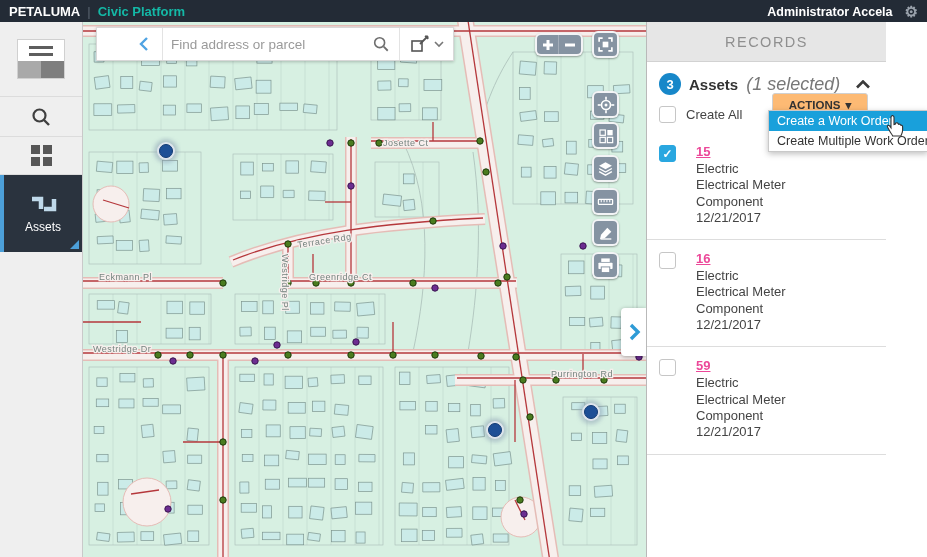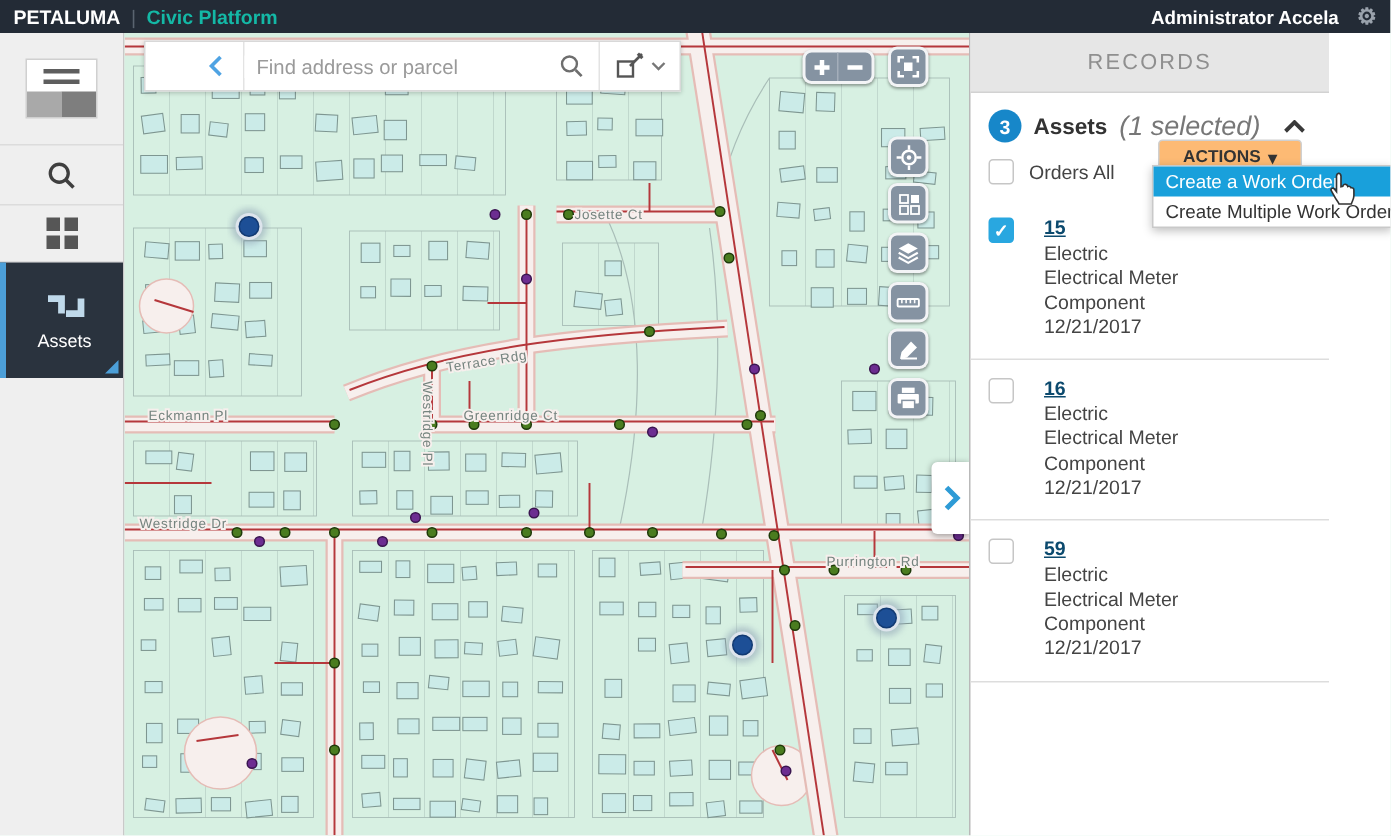--- a/index.html
+++ b/index.html
@@ -88,21 +88,21 @@
   .sel-note { font-style:italic; color:#777; font-size:18px; }
   .chev-up { margin-left:auto; cursor:pointer; display:flex; }
   .selall-row { display:flex; align-items:center; gap:10px; padding:6px 12px 10px; }
   .cb { width:17px; height:17px; border:1px solid #C6C6C6; border-radius:3px;
     background:#fff; display:flex; align-items:center; justify-content:center;
     cursor:pointer; flex:0 0 auto; }
   .cb.checked { background:#29A7E0; border-color:#29A7E0; }
   .cb .tick { color:#fff; font-size:12px; font-weight:bold; line-height:1; }
   .rec-row { display:flex; gap:20px; padding:11px 12px 13px; border-bottom:1px solid #DDD; }
   .rec-cb { margin-top:1px; }
-  .rec-id { color:#0c4a6e; font-weight:bold; text-decoration:underline;
+  .rec-id { color:#ec4899; font-weight:bold; text-decoration:underline;
     font-size:13px; cursor:pointer; display:inline-block; margin-bottom:2px; }
   .rec-line { line-height:16.3px; font-size:13px; color:#444; }
 
   .actions-btn { position:absolute; top:71px; right:18px; width:96px; height:24px;
     background:#fdba74; border:1px solid #D0D0D0; border-radius:3px; color:#333;
     font-weight:bold; font-size:11.5px; display:flex; align-items:center;
     justify-content:center; gap:5px; cursor:pointer; z-index:1;
     font-family:"Liberation Sans",sans-serif; }
   .menu { position:absolute; top:88px; left:121px; width:160px; background:#fff;
     border:1px solid #C9C9C9; box-shadow:0 2px 6px rgba(0,0,0,.25); z-index:5; }
@@ -711,21 +711,21 @@
       <span class="sel-note">(1 selected)</span>
       <span class="chev-up">
         <svg width="14" height="9" viewBox="0 0 14 9">
           <polyline points="1,7.5 7,1.5 13,7.5" fill="none" stroke="#3A3A3A" stroke-width="2.6"></polyline>
         </svg>
       </span>
     </div>
 
     <div class="selall-row">
       <span class="cb"></span>
-      <span>Orders All</span>
+      <span>Create All</span>
     </div>
 
     <div class="rec-row">
       <span class="cb checked rec-cb">
         <span class="tick">✓</span>
       </span>
       <span>
         <a class="rec-id">15</a>
         <div class="rec-line">Electric</div>
         <div class="rec-line">Electrical Meter</div>

